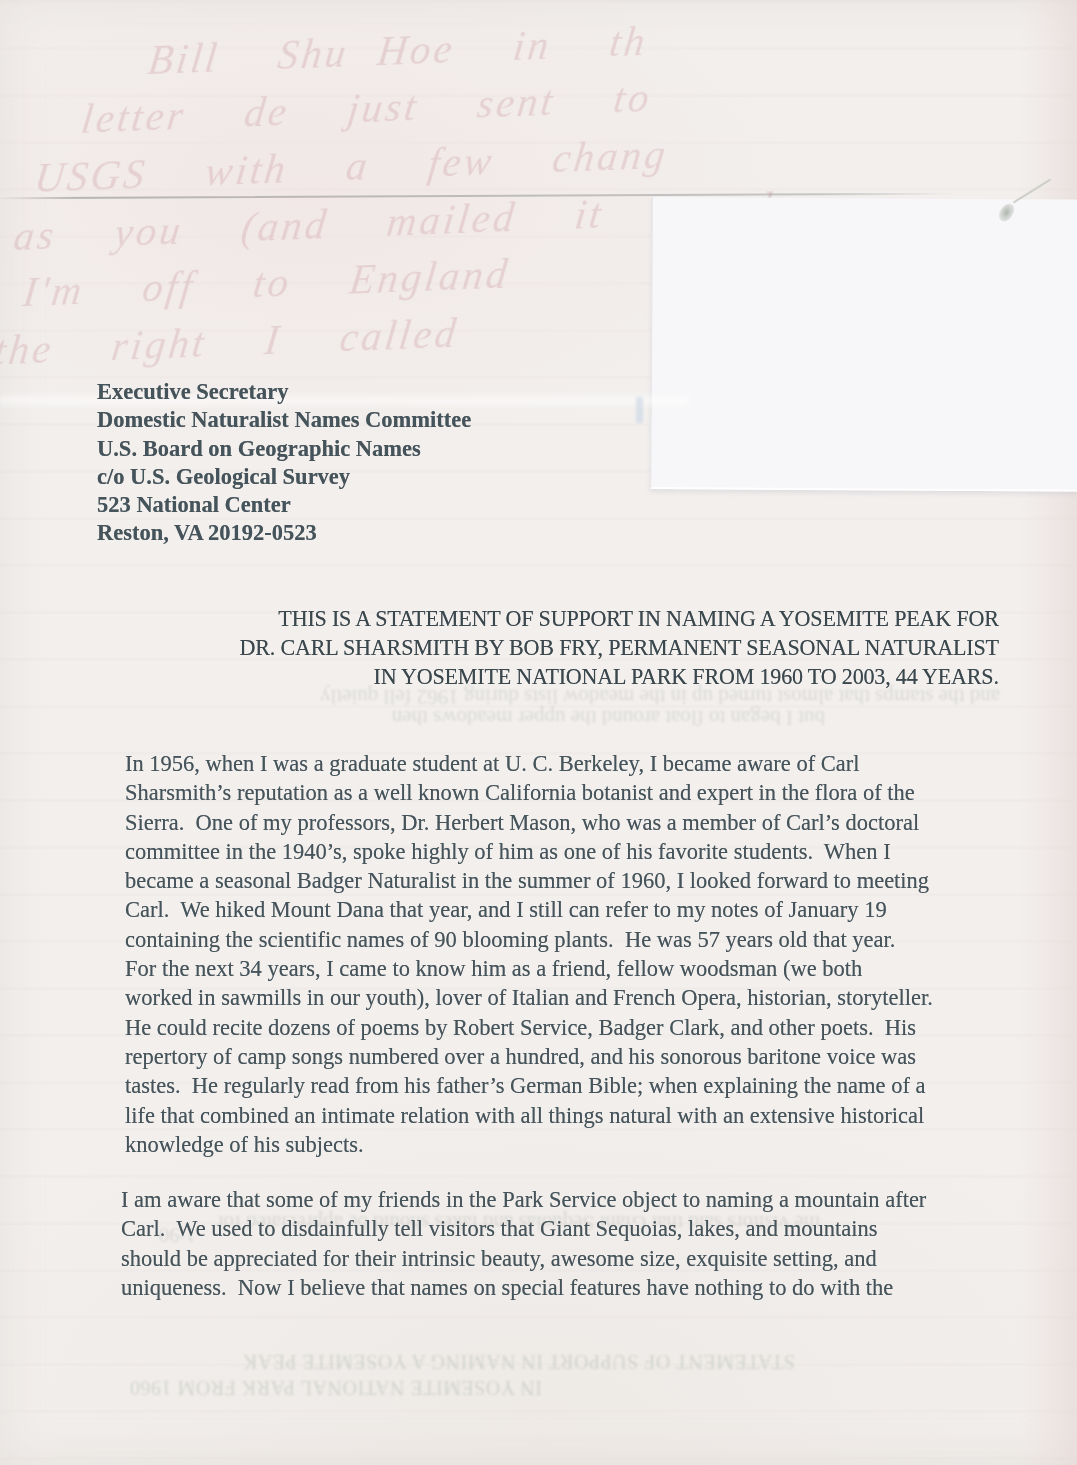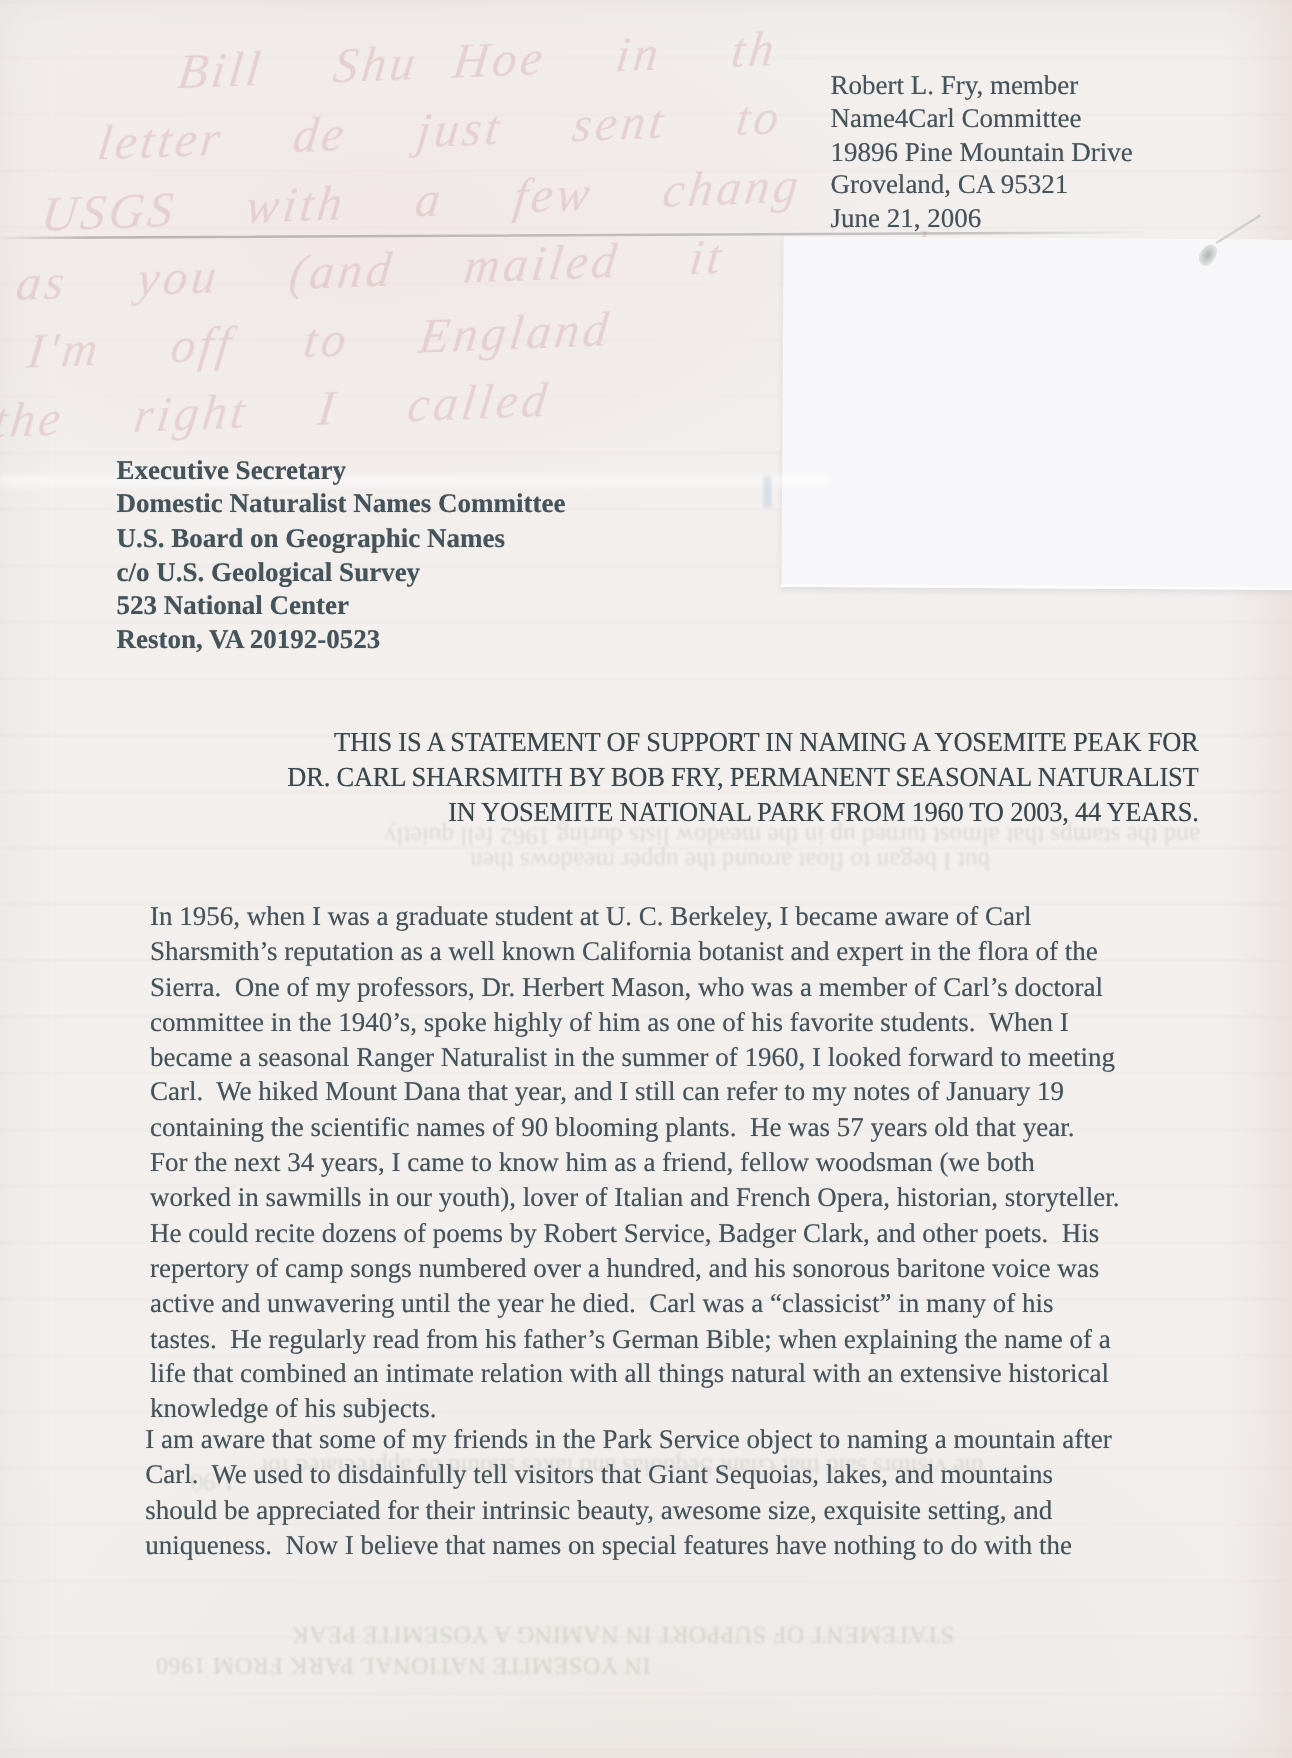--- a/index.html
+++ b/index.html
@@ -131,27 +131,20 @@
     <div class="ln">the  right  I  called</div>
   </div>
 
   <div class="abs patch"></div>
   <div class="abs crease"></div>
   <div class="abs band-light"></div>
   <div class="abs smudge"></div>
   <div class="abs scratch"></div>
   <div class="abs blue-mark"></div>
 
-  <div class="abs typed sender">
-    <div class="ln">Robert L. Fry, member</div>
-    <div class="ln">Name4Carl Committee</div>
-    <div class="ln">19896 Pine Mountain Drive</div>
-    <div class="ln">Groveland, CA 95321</div>
-    <div class="ln">June 21, 2006</div>
-  </div>
 
   <div class="abs typed recipient">
     <div class="ln">Executive Secretary</div>
     <div class="ln">Domestic Naturalist Names Committee</div>
     <div class="ln">U.S. Board on Geographic Names</div>
     <div class="ln">c/o U.S. Geological Survey</div>
     <div class="ln">523 National Center</div>
     <div class="ln">Reston, VA 20192-0523</div>
   </div>
 
@@ -162,28 +155,27 @@
   </div>
 
   <div class="abs ghost" style="left:120px; top:684px; width:880px;">and the stamps that almost turned up in the meadow lists during 1962 fell quietly</div>
   <div class="abs ghost" style="left:205px; top:705px; width:620px;">but I began to float around the upper meadows then</div>
 
   <div class="abs typed para p1">
     <div class="ln">In 1956, when I was a graduate student at U. C. Berkeley, I became aware of Carl</div>
     <div class="ln">Sharsmith’s reputation as a well known California botanist and expert in the flora of the</div>
     <div class="ln">Sierra.  One of my professors, Dr. Herbert Mason, who was a member of Carl’s doctoral</div>
     <div class="ln">committee in the 1940’s, spoke highly of him as one of his favorite students.  When I</div>
-    <div class="ln">became a seasonal Ranger Naturalist in the summer of 1960, I looked forward to meeting</div>
+    <div class="ln">became a seasonal Badger Naturalist in the summer of 1960, I looked forward to meeting</div>
     <div class="ln">Carl.  We hiked Mount Dana that year, and I still can refer to my notes of January 19</div>
     <div class="ln">containing the scientific names of 90 blooming plants.  He was 57 years old that year.</div>
     <div class="ln">For the next 34 years, I came to know him as a friend, fellow woodsman (we both</div>
     <div class="ln">worked in sawmills in our youth), lover of Italian and French Opera, historian, storyteller.</div>
     <div class="ln">He could recite dozens of poems by Robert Service, Badger Clark, and other poets.  His</div>
     <div class="ln">repertory of camp songs numbered over a hundred, and his sonorous baritone voice was</div>
-    <div class="ln">active and unwavering until the year he died.  Carl was a “classicist” in many of his</div>
     <div class="ln">tastes.  He regularly read from his father’s German Bible; when explaining the name of a</div>
     <div class="ln">life that combined an intimate relation with all things natural with an extensive historical</div>
     <div class="ln">knowledge of his subjects.</div>
   </div>
 
   <div class="abs ghost" style="left:180px; top:1210px; width:640px;">the visitors said that Giant Sequoias and lakes should be appreciated for</div>
   <div class="abs ghost" style="left:96px; top:1222px; width:100px;">1:90</div>
 
   <div class="abs typed para p2">
     <div class="ln">I am aware that some of my friends in the Park Service object to naming a mountain after</div>

